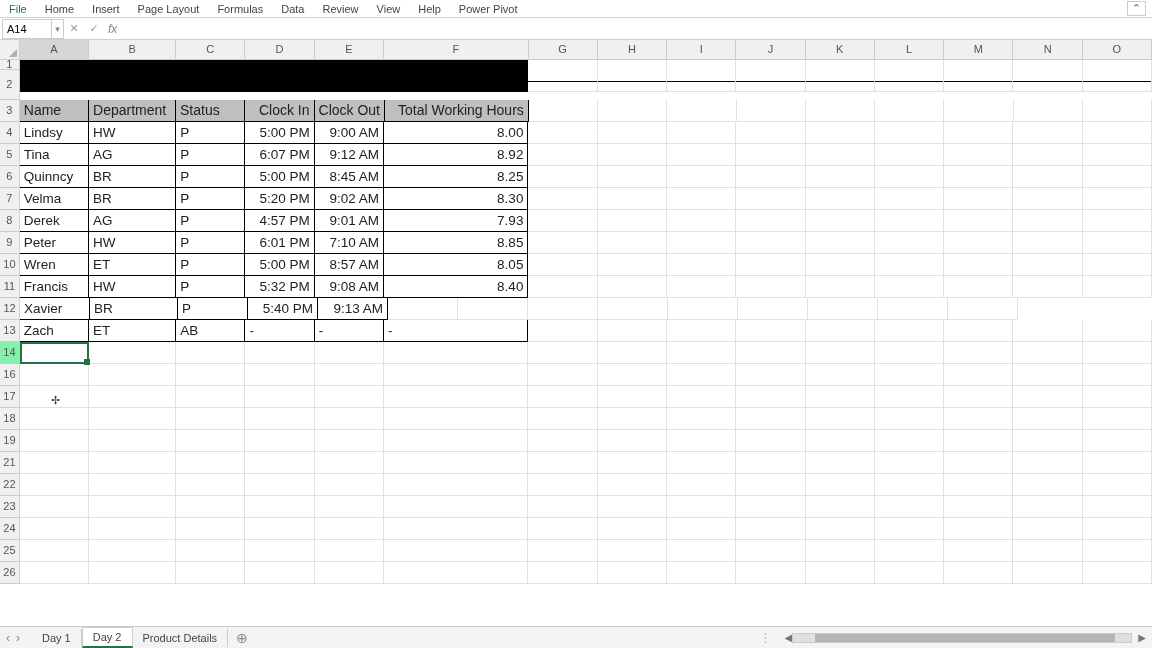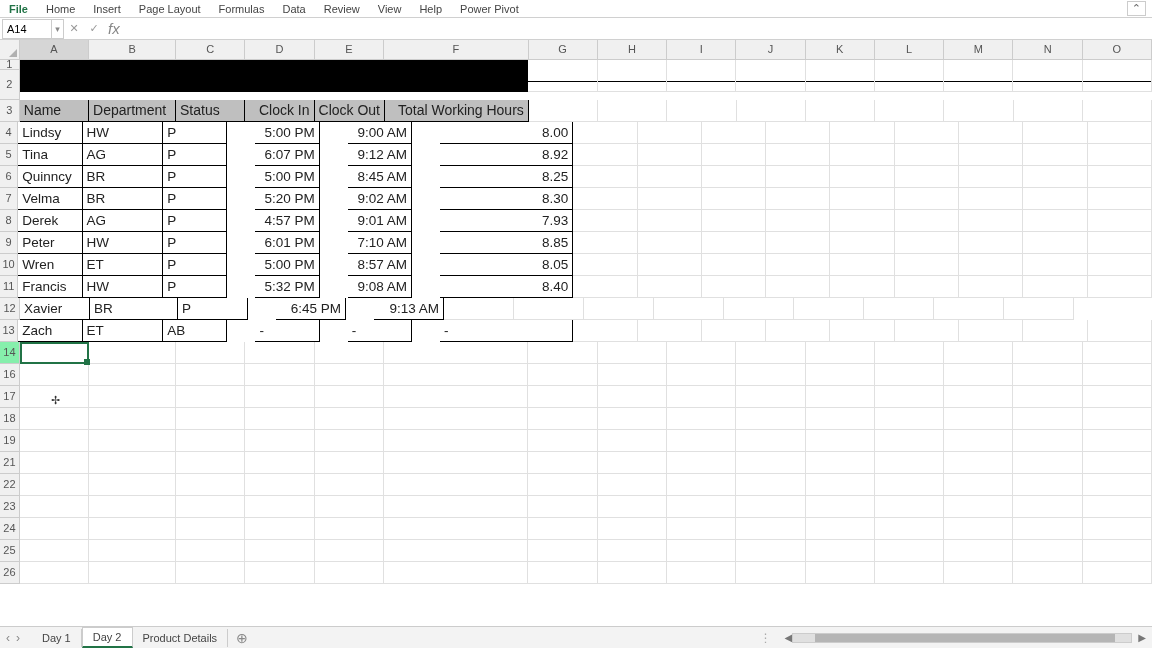--- a/index.html
+++ b/index.html
@@ -1,29 +1,29 @@
 <!DOCTYPE html>
 <html><head>
 <meta charset="utf-8">
 <style>
 * { box-sizing: border-box; margin: 0; padding: 0; font-family: "Segoe UI", Arial, sans-serif; }
 body { width: 1152px; height: 648px; background: #fff; overflow: hidden; position: relative; font-size: 12px; color: #222; }
 
 
 .ribbon { height: 18px; display: flex; align-items: center; background: #fff; border-bottom: 1px solid #d0d0d0; }
 .ribbon .tab { padding: 2px 9px; font-size: 11px; color: #444; cursor: default; }
-.ribbon .file-tab { background: #fff; color: #217346; font-weight: 700; }
+.ribbon .file-tab { background: #fff; color: #217346; font-weight: 400; }
 .collapse-btn { position: absolute; top: 1px; right: 6px; font-size: 11px; color: #666; border: 1px solid #ccc; padding: 0 4px; }
 
 
 .fbar { height: 22px; display: flex; align-items: center; border-bottom: 1px solid #d0d0d0; }
 .name-box { width: 50px; height: 20px; border: 1px solid #ccc; font-size: 11px; padding: 2px 4px; margin-left: 2px; background: #fff; }
 .nb-arrow { width: 12px; text-align: center; color: #888; font-size: 9px; border: 1px solid #ccc; border-left: 0; height: 20px; line-height: 18px; }
 .fbar-btn { width: 20px; text-align: center; color: #999; font-size: 11px; }
-.fx { font-style: italic; color: #888; font-size: 15px; margin-left: 4px; }
+.fx { font-style: italic; color: #888; font-size: 12px; margin-left: 4px; }
 .formula-input { flex: 1; height: 20px; border: none; font-size: 11px; padding-left: 6px; }
 
 
 .grid-wrap { position: relative; width: 1152px; height: calc(648px - 18px - 22px - 22px); overflow: hidden; }
 
 .colhdr-row { display: flex; height: 20px; }
 .corner { width: 20px; height: 20px; background: #f0f0f0; border-right: 1px solid #ccc; border-bottom: 1px solid #ccc; position: relative; }
 .corner::after { content: ""; position: absolute; right: 2px; bottom: 2px; width: 0; height: 0; border-left: 8px solid transparent; border-bottom: 8px solid #b0b0b0; }
 .colhdr { height: 20px; background: #f0f0f0; border-right: 1px solid #ccc; border-bottom: 1px solid #ccc; text-align: center; font-size: 11px; color: #555; line-height: 19px; }
 .colhdr.sel { background: #d6d6d6; }
@@ -37,21 +37,21 @@
 .title-row .cell.cA, .title-row .cell.cB, .title-row .cell.cC, .title-row .cell.cD, .title-row .cell.cE, .title-row .cell.cF { background: #000; border-right: 1px solid #000; border-bottom: 1px solid #000; }
 .r1 .cell { border-bottom: 1px solid #000; }
 .title-text { position: absolute; left: 0; width: 514px; text-align: center; color: #fff; font-size: 18px; line-height: 30px; }
 .title-row { height: 30px; }
 .title-row .rowhdr { line-height: 29px; }
 
 .hdr-row .cell { background: #bfbfbf; font-size: 14px; border-right: 1px solid #000; border-bottom: 1px solid #000; }
 .hdr-row .cell.align-r { text-align: right; }
 
 .data-row .cell.cA, .data-row .cell.cB, .data-row .cell.cC, .data-row .cell.cD, .data-row .cell.cE, .data-row .cell.cF { border-right: 1px solid #000; border-bottom: 1px solid #000; }
-.data-row .cell.cD, .data-row .cell.cE, .data-row .cell.cF { text-align: right; margin-left: 28px; }
+.data-row .cell.cD, .data-row .cell.cE, .data-row .cell.cF { text-align: right; }
 .data-row .cell { font-size: 13.5px; }
 
 
 .cA { width: 70px; }
 .cB { width: 88px; }
 .cC { width: 70px; }
 .cD { width: 70px; }
 .cE { width: 70px; }
 .cF { width: 146px; }
 .cG, .cH, .cI, .cJ, .cK, .cL, .cM, .cN, .cO { width: 70px; }
@@ -324,21 +324,21 @@
         <div class="cell cL"></div>
         <div class="cell cM"></div>
         <div class="cell cN"></div>
         <div class="cell cO"></div>
       </div>
       <div class="row data-row">
         <div class="rowhdr">12</div>
         <div class="cell cA">Xavier</div>
         <div class="cell cB">BR</div>
         <div class="cell cC">P</div>
-        <div class="cell cD" style="">6:45 PM</div>
+        <div class="cell cD" style="">5:40 PM</div>
         <div class="cell cE" style="">9:13 AM</div>
         <div class="cell cG"></div>
         <div class="cell cH"></div>
         <div class="cell cI"></div>
         <div class="cell cJ"></div>
         <div class="cell cK"></div>
         <div class="cell cL"></div>
         <div class="cell cM"></div>
         <div class="cell cN"></div>
         <div class="cell cO"></div>

